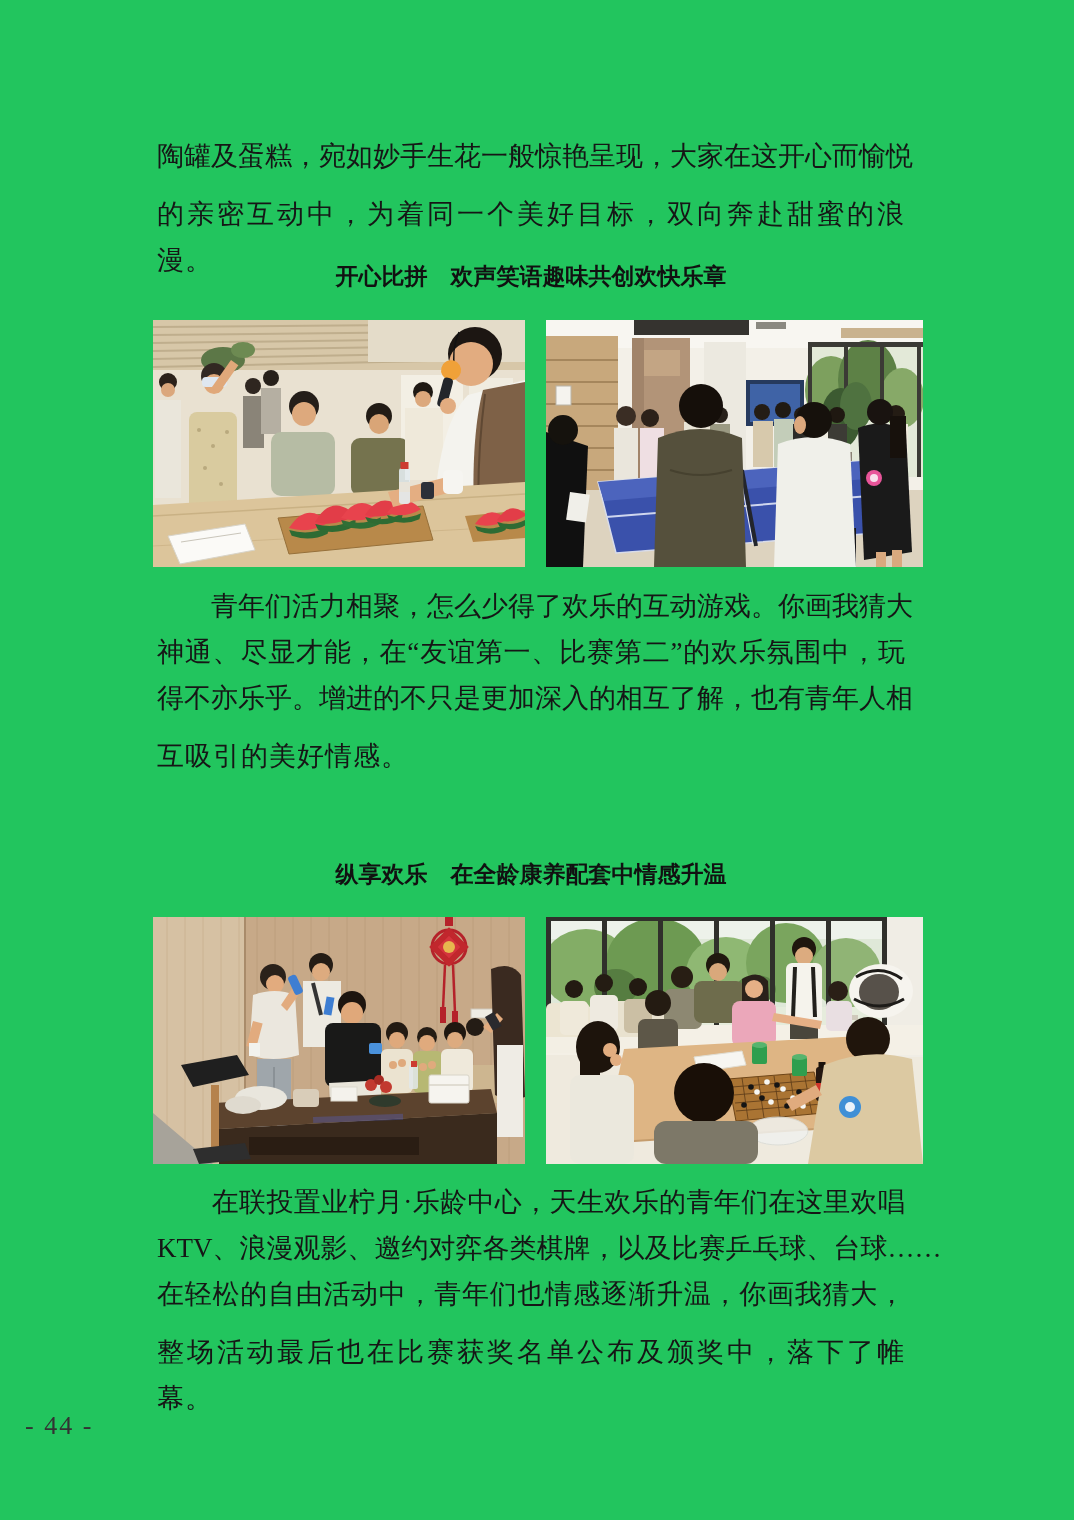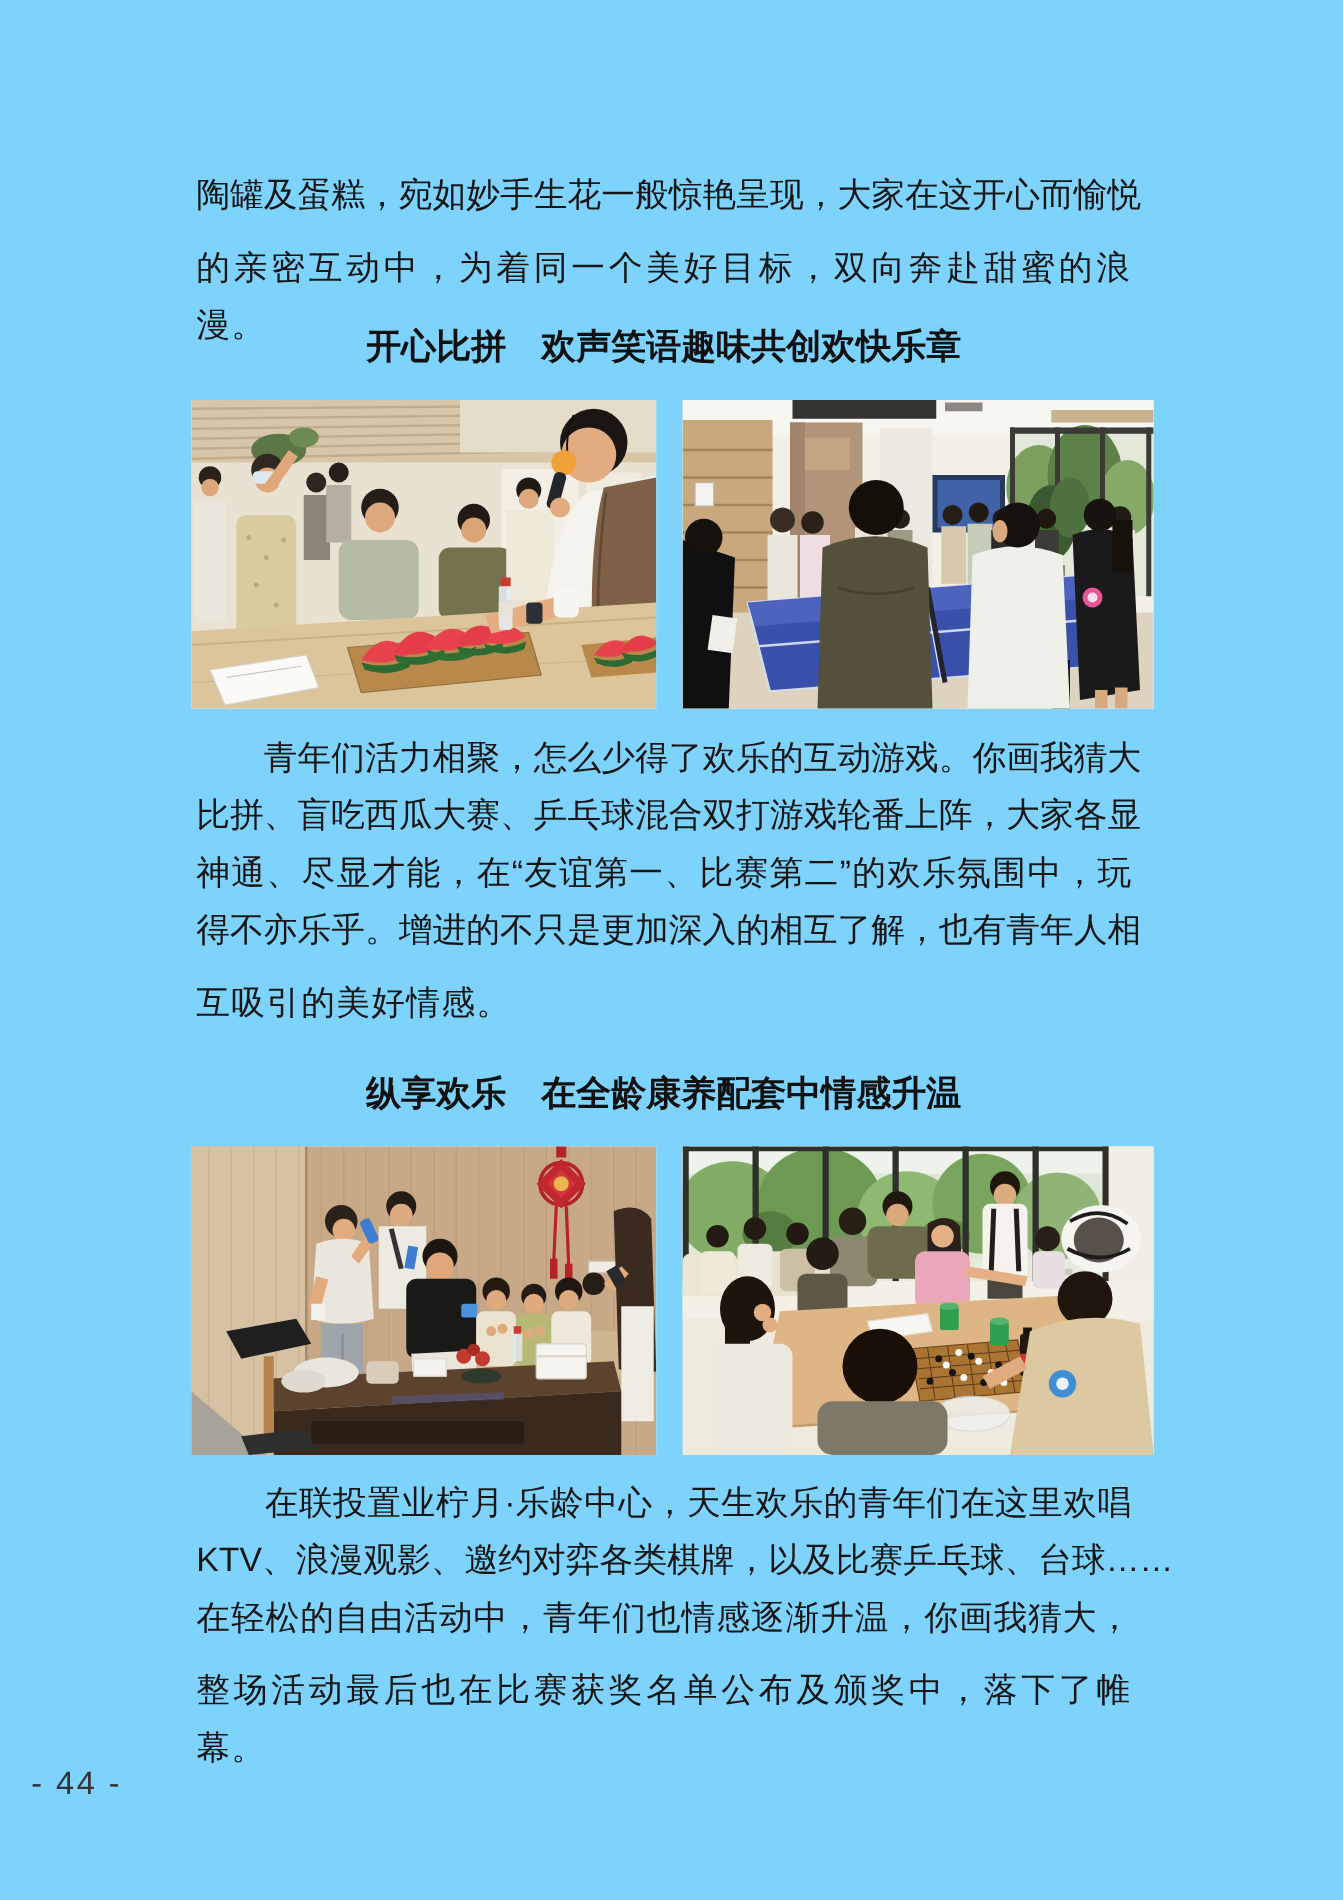--- a/index.html
+++ b/index.html
@@ -1,33 +1,33 @@
 <!DOCTYPE html>
 <html><head>
 <meta charset="utf-8">
 <style>
   html,body{margin:0;padding:0;background:#ffffff;}
   .page{
     position:relative;
     width:1074px;height:1520px;
-    background:#7dd3fc;
+    background:#22c55e;
     overflow:hidden;
-    font-family:Liberation Sans, sans-serif;
+    font-family:Liberation Serif, serif;
     color:#141414;
   }
   .textblock{position:absolute;left:157px;width:748px;}
   .line{
     height:46px;line-height:46px;font-size:27px;
     text-align:justify;text-align-last:justify;
     white-space:nowrap;color:#161616;
   }
   .line.last{text-align-last:auto;letter-spacing:1px;white-space:normal;margin-top:12px;}
   .heading{
     position:absolute;left:157px;width:748px;height:46px;line-height:46px;
-    text-align:center;font-weight:bold;font-size:28px;color:#111;
+    text-align:center;font-weight:bold;font-size:23px;color:#111;
   }
   .photorow{position:absolute;left:153px;width:770px;height:247px;display:flex;gap:21px;}
   .photo{height:247px;overflow:hidden;background:#e8e2d4;}
   .photo.p-left{width:372px;}
   .photo.p-right{width:377px;}
   .photo svg{display:block;}
   .pagenum{
     position:absolute;left:0;width:1074px;top:1406px;height:40px;line-height:40px;
     text-align:left;font-size:26px;color:#333;letter-spacing:2px;margin-left:25px;
   }
@@ -252,21 +252,20 @@
         <circle cx="328" cy="158" r="8" fill="#e8559a"></circle>
           <circle cx="328" cy="158" r="4" fill="#f8e0ec"></circle>
         <rect x="330" y="232" width="10" height="15" fill="#d9a97e"></rect>
         <rect x="346" y="230" width="10" height="17" fill="#d9a97e"></rect>
       </svg>
     </div>
   </div>
 
   <div class="textblock" style="top:583px">
     <div class="line">　　青年们活力相聚，怎么少得了欢乐的互动游戏。你画我猜大</div>
-    <div class="line">比拼、盲吃西瓜大赛、乒乓球混合双打游戏轮番上阵，大家各显</div>
     <div class="line">神通、尽显才能，在“友谊第一、比赛第二”的欢乐氛围中，玩</div>
     <div class="line">得不亦乐乎。增进的不只是更加深入的相互了解，也有青年人相</div>
     <div class="line last">互吸引的美好情感。</div>
   </div>
 
   <div class="heading" style="top:852px">纵享欢乐　在全龄康养配套中情感升温</div>
 
   <div class="photorow" style="top:917px">
 
     <div class="photo p-left" aria-label="青年们在木墙KTV包房欢唱，墙上挂着红色中国结装饰，前方为深色木桌">

